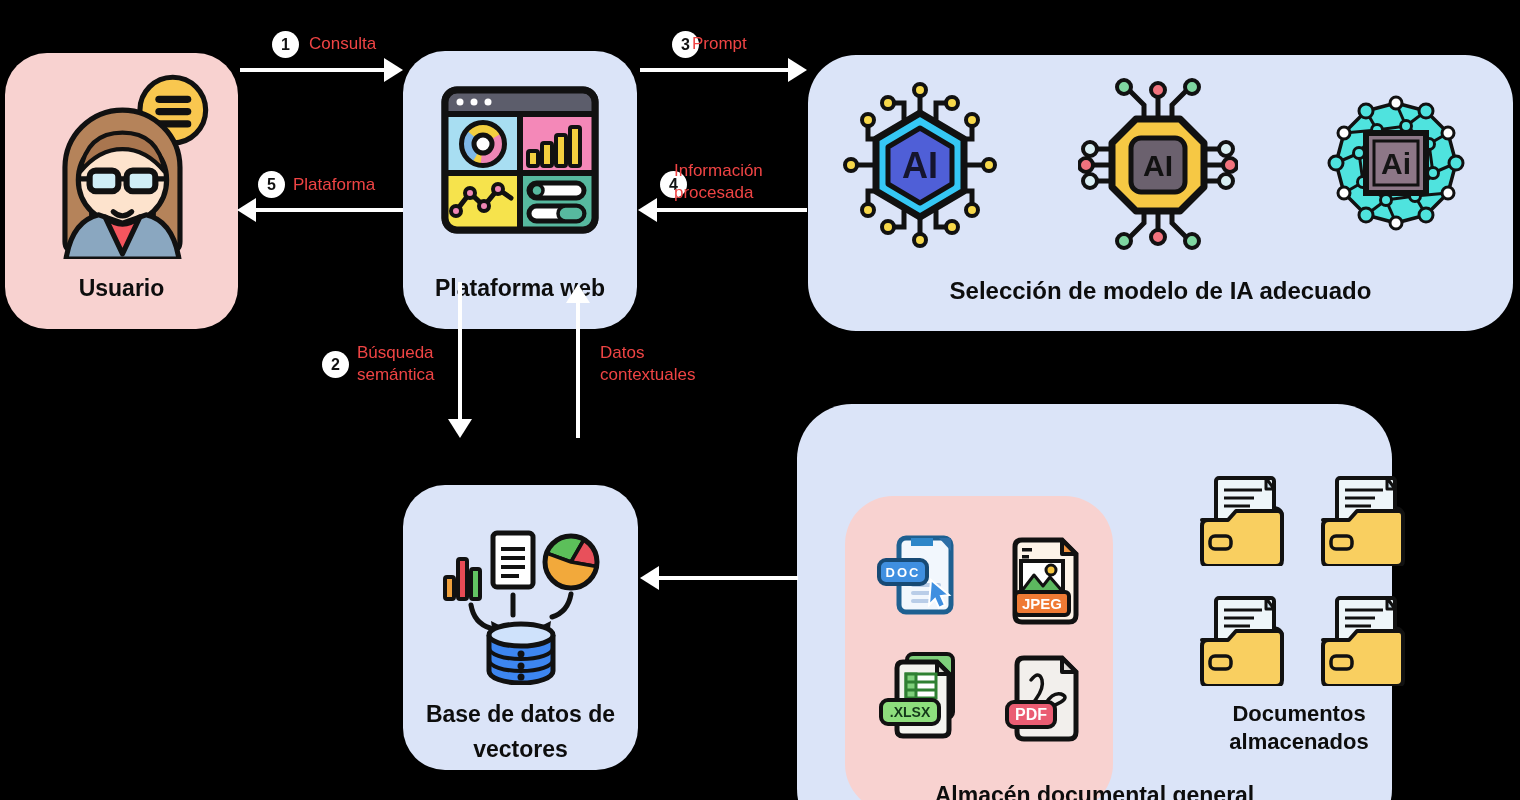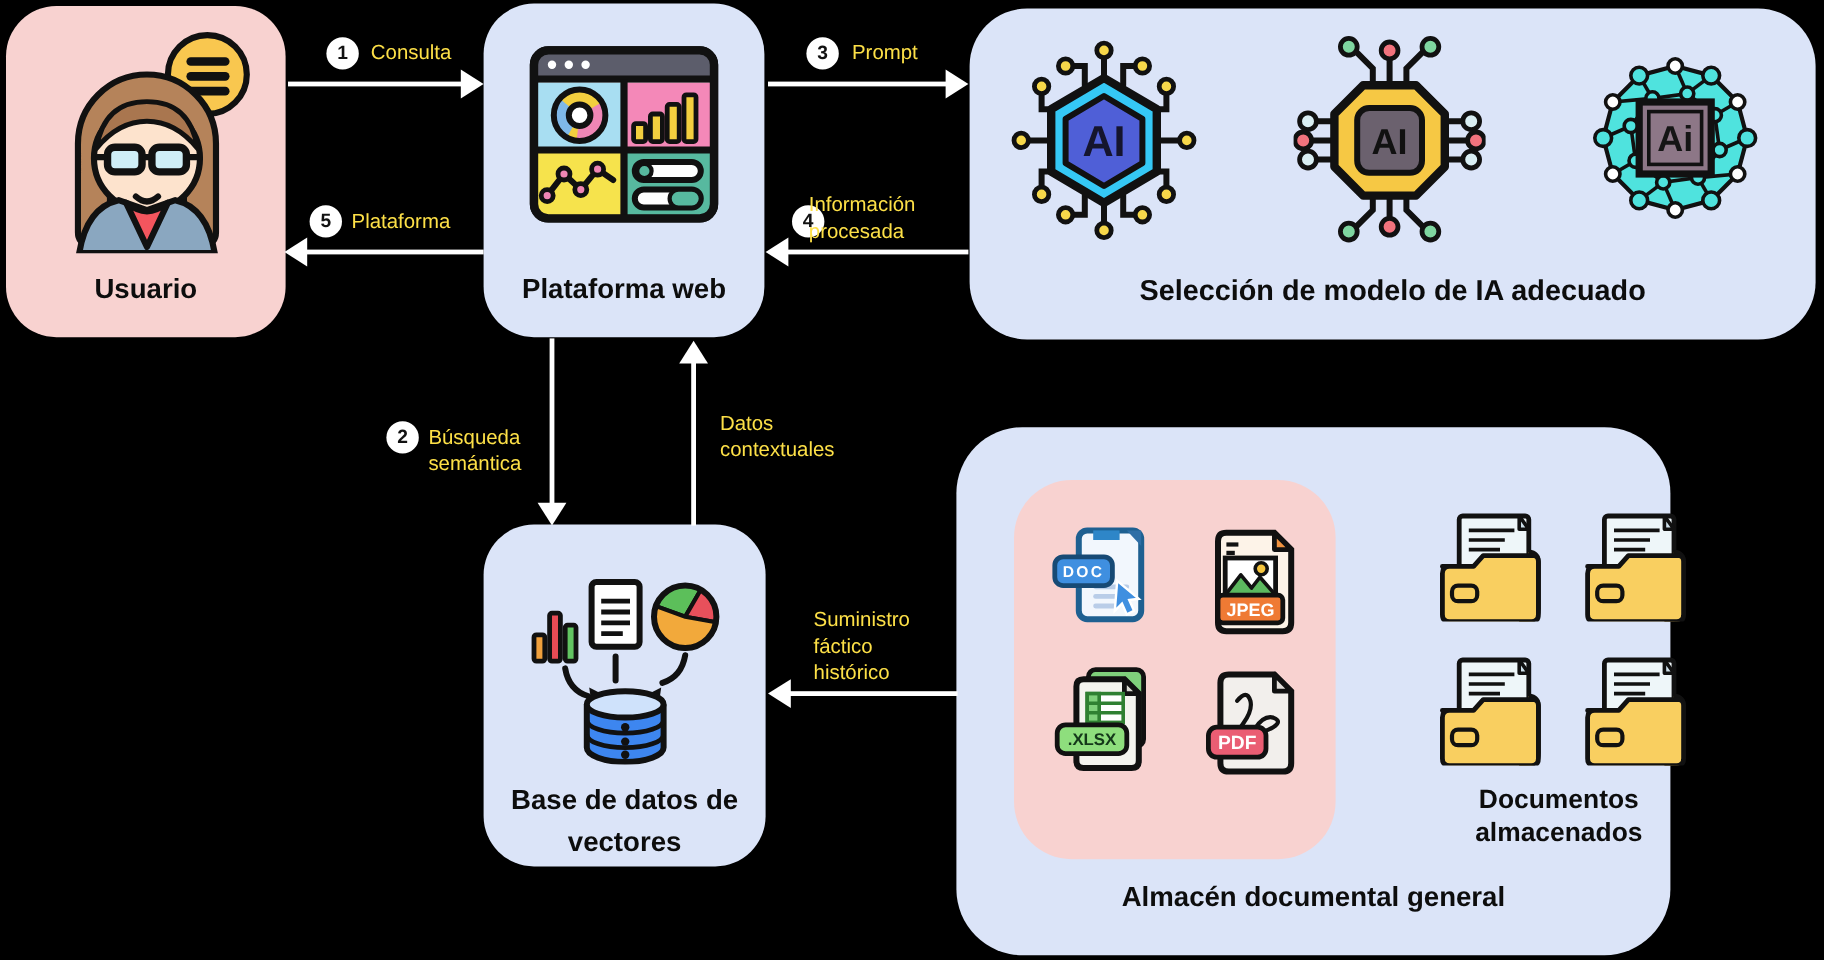--- a/index.html
+++ b/index.html
@@ -1,18 +1,18 @@
 <!DOCTYPE html>
 <html><head>
 <meta charset="utf-8">
 <style>
   html,body{margin:0;padding:0;background:#000;}
   #canvas{position:relative;width:1520px;height:800px;background:#000;overflow:hidden;
           font-family:"Liberation Sans",sans-serif;}
-  .box{position:absolute;}
+  .box{position:absolute;margin-top:48px;}
   .box-blue{background:#dbe4f8;}
   .box-pink{background:#f8d2d0;}
   .box-title{position:absolute;left:0;right:0;text-align:center;font-weight:bold;color:#0d0d0d;}
 
   
   .arr{position:absolute;}
   .arr .shaft{position:absolute;background:#fff;}
   .arr .head{position:absolute;width:0;height:0;}
   .arr.right{height:24px;}
   .arr.right .shaft{left:0;right:17px;top:10px;height:4px;}
@@ -22,21 +22,21 @@
   .arr.left .head{left:0;top:0;border-top:12px solid transparent;border-bottom:12px solid transparent;border-right:19px solid #fff;}
   .arr.down{width:24px;}
   .arr.down .shaft{top:0;bottom:17px;left:10px;width:4px;}
   .arr.down .head{bottom:0;left:0;border-left:12px solid transparent;border-right:12px solid transparent;border-top:19px solid #fff;}
   .arr.up{width:24px;}
   .arr.up .shaft{top:17px;bottom:0;left:10px;width:4px;}
   .arr.up .head{top:0;left:0;border-left:12px solid transparent;border-right:12px solid transparent;border-bottom:19px solid #fff;}
 
   .stepc{position:absolute;width:27px;height:27px;border-radius:50%;background:#fff;color:#111;
          font-weight:bold;font-size:16px;display:flex;align-items:center;justify-content:center;}
-  .flabel{position:absolute;color:#fde047;font-size:17px;line-height:22px;}
+  .flabel{position:absolute;color:#ef4444;font-size:17px;line-height:22px;}
 
   .icon{position:absolute;}
 </style>
 </head>
 <body>
 
 <div id="canvas">
 
   <div class="box box-blue" style="left:403px;top:3px;width:234px;height:278px;border-radius:42px;">
     <svg class="icon" style="left:37px;top:34px;" width="160" height="150" viewBox="0 0 160 150">
@@ -380,25 +380,24 @@
       <span class="head"></span>
     </div>
 
   <div class="stepc" style="left:272px;top:31px;">1</div>
   <div class="flabel" style="left:309px;top:33px;">Consulta</div>
 
   <div class="stepc" style="left:258px;top:171px;">5</div>
   <div class="flabel" style="left:293px;top:174px;">Plataforma</div>
 
   <div class="stepc" style="left:672px;top:31px;">3</div>
-  <div class="flabel" style="left:710px;top:33px;">Prompt</div>
+  <div class="flabel" style="left:692px;top:33px;">Prompt</div>
 
   <div class="stepc" style="left:660px;top:171px;">4</div>
   <div class="flabel" style="left:674px;top:160px;width:112px;">Información procesada</div>
 
   <div class="stepc" style="left:322px;top:351px;">2</div>
-  <div class="flabel" style="left:357px;top:342px;width:100px;margin-top:12px;">Búsqueda semántica</div>
+  <div class="flabel" style="left:357px;top:342px;width:100px;">Búsqueda semántica</div>
 
   <div class="flabel" style="left:600px;top:342px;width:112px;">Datos contextuales</div>
 
-  <div class="flabel" style="left:678px;top:506px;width:110px;">Suministro fáctico histórico</div>
 
 </div>
 
 </body></html>

